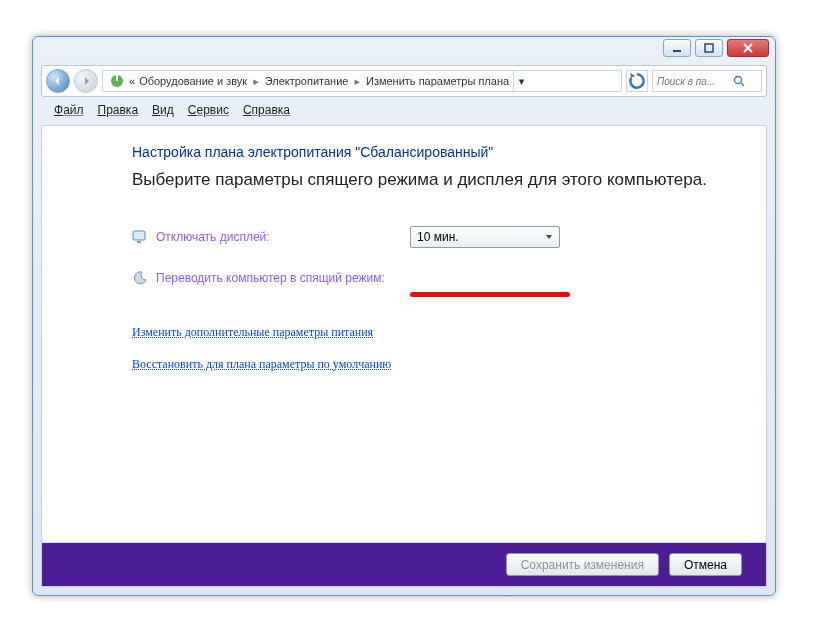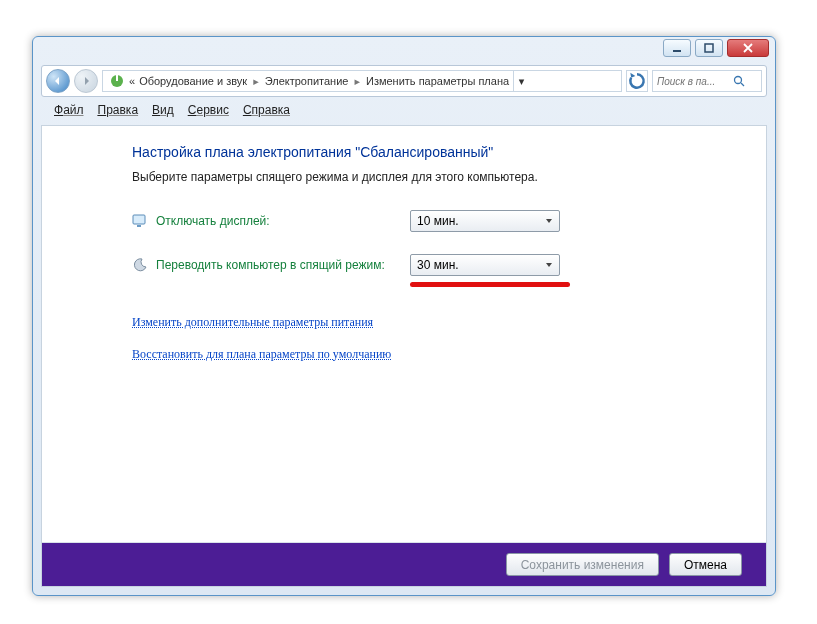--- a/index.html
+++ b/index.html
@@ -40,24 +40,24 @@
 
 
 .menubar { height:22px; margin:2px 8px 0 15px; display:flex; align-items:center; gap:14px; padding:0 6px; font-size:12px; }
 .menubar span { text-decoration:underline; text-decoration-color:#888; cursor:pointer; color:#222; }
 .menubar span::first-letter { text-decoration:underline; }
 
 
 .content { flex:1; margin:4px 8px 8px 8px; background:#fff; border:1px solid #c7d3df; display:flex; flex-direction:column; }
 .inner { padding:18px 14px 0 90px; }
 .heading { color:#003399; font-size:14px; margin-bottom:10px; }
-.subhead { font-size:12px; color:#222; margin-bottom:26px; }
+.subhead { font-size:17px; color:#222; margin-bottom:36px; }
 
 .row { display:flex; align-items:center; margin-bottom:22px; }
-.row .lbl { display:flex; align-items:center; gap:8px; width:278px; font-size:12px; color:#15803d; }
+.row .lbl { display:flex; align-items:center; gap:8px; width:278px; font-size:12px; color:#8b5cf6; }
 .row .lbl svg, .row .lbl .ico { width:16px; height:16px; }
 .dropdown { width:150px; height:22px; border:1px solid #8e9ba8; background:linear-gradient(to bottom,#fff,#e9edf2);
   display:flex; align-items:center; justify-content:space-between; padding:0 6px; font-size:12px; cursor:pointer; border-radius:2px;text-align:center; }
 .dropdown svg { width:8px; height:8px; fill:#444; }
 
 .annot { position:relative; height:6px; margin:-16px 0 24px 278px; width:160px; }
 .annot::before { content:""; position:absolute; left:0; top:0; width:100%; height:5px; background:#e11010; border-radius:3px; }
 
 .link { font-size:12px; color:#0645c8; text-decoration:underline dotted; margin-bottom:14px; display:inline-block; cursor:pointer;font-family:Liberation Serif, serif; }
 
@@ -162,26 +162,20 @@
         </div>
       </div>
 
       <div class="row">
         <div class="lbl">
           <svg class="ico" viewBox="0 0 16 16">
             <path d="M10 2 A6 6 0 1 0 14 10 A5 5 0 0 1 10 2 Z" fill="#cfd9e4" stroke="#7b8ea0"></path>
           </svg>
           <span>Переводить компьютер в спящий режим:</span>
         </div>
-        <div class="dropdown">
-          <span>30 мин.</span>
-          <svg viewBox="0 0 8 8">
-              <path d="M1 2 L4 6 L7 2 Z"></path>
-            </svg>
-        </div>
       </div>
 
       <div class="annot"></div>
 
       <div><a class="link">Изменить дополнительные параметры питания</a></div>
       <div><a class="link">Восстановить для плана параметры по умолчанию</a></div>
     </div>
 
     <div class="footer">
       <button class="btn" disabled="">Сохранить изменения</button>

